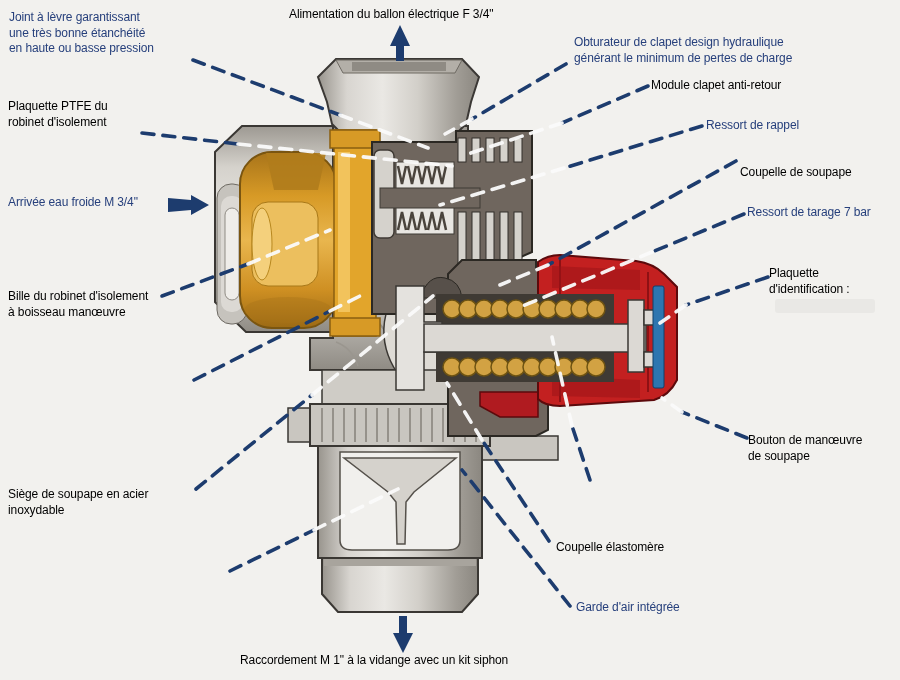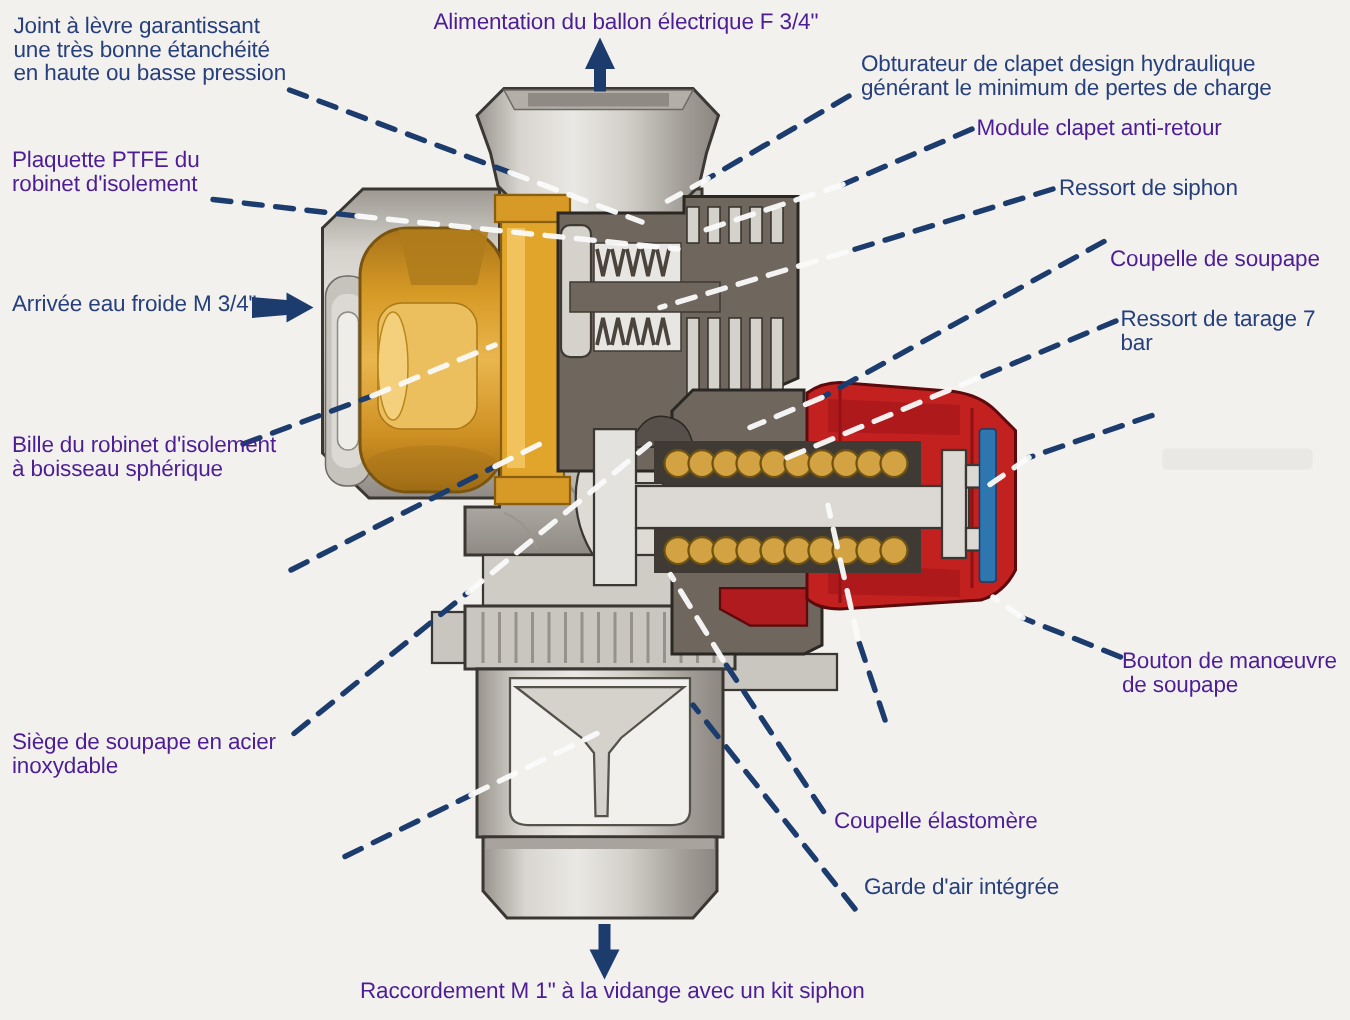--- a/index.html
+++ b/index.html
@@ -1,21 +1,21 @@
 <!DOCTYPE html>
 <html><head>
 <meta charset="utf-8">
 <style>
   html,body{margin:0;padding:0;}
   body{width:900px;height:680px;background:#f2f1ee;font-family:"Liberation Sans","DejaVu Sans",sans-serif;}
   #stage{position:relative;width:900px;height:680px;overflow:hidden;background:#f2f1ee;}
   #valve-svg{position:absolute;left:0;top:0;}
-  .lbl{position:absolute;font-size:15px;line-height:15.5px;white-space:pre-line;letter-spacing:-0.1px;}
+  .lbl{position:absolute;font-size:12px;line-height:15.5px;white-space:pre-line;letter-spacing:-0.1px;}
   .lbl.blue{color:#27407c;}
-  .lbl.black{color:#4c1d95;}
+  .lbl.black{color:#000000;}
   .smudge{position:absolute;left:775px;top:299px;width:100px;height:14px;background:#e9e8e5;border-radius:3px;}
 </style>
 </head>
 <body>
 
 <div id="stage">
 
 <svg id="valve-svg" width="900" height="680" viewBox="0 0 900 680">
   <defs>
     <linearGradient id="gradMetalH" x1="0" y1="0" x2="1" y2="0">
@@ -211,29 +211,31 @@
 
 <div class="smudge"></div>
 
 <div class="lbl blue" style="left:9px;top:10px">Joint à lèvre garantissant
 une très bonne étanchéité
 en haute ou basse pression</div>
 <div class="lbl black" style="left:8px;top:99px">Plaquette PTFE du
 robinet d'isolement</div>
 <div class="lbl blue" style="left:8px;top:195px">Arrivée eau froide M 3/4"</div>
 <div class="lbl black" style="left:8px;top:289px">Bille du robinet d'isolement
-à boisseau sphérique</div>
+à boisseau manœuvre</div>
 <div class="lbl black" style="left:8px;top:487px">Siège de soupape en acier
 inoxydable</div>
 <div class="lbl black" style="left:289px;top:7px">Alimentation du ballon électrique F 3/4"</div>
 <div class="lbl blue" style="left:574px;top:35px">Obturateur de clapet design hydraulique
 générant le minimum de pertes de charge</div>
 <div class="lbl black" style="left:651px;top:78px">Module clapet anti-retour</div>
-<div class="lbl blue" style="left:706px;top:118px">Ressort de siphon</div>
+<div class="lbl blue" style="left:706px;top:118px">Ressort de rappel</div>
 <div class="lbl black" style="left:740px;top:165px">Coupelle de soupape</div>
 <div class="lbl blue" style="left:747px;top:205px">Ressort de tarage 7 bar</div>
+<div class="lbl black" style="left:769px;top:266px">Plaquette
+d'identification :</div>
 <div class="lbl black" style="left:748px;top:433px">Bouton de manœuvre
 de soupape</div>
 <div class="lbl black" style="left:556px;top:540px">Coupelle élastomère</div>
-<div class="lbl blue" style="left:576px;top:584px">Garde d'air intégrée</div>
+<div class="lbl blue" style="left:576px;top:600px">Garde d'air intégrée</div>
 <div class="lbl black" style="left:240px;top:653px">Raccordement M 1" à la vidange avec un kit siphon</div>
 
 </div>
 
 </body></html>

